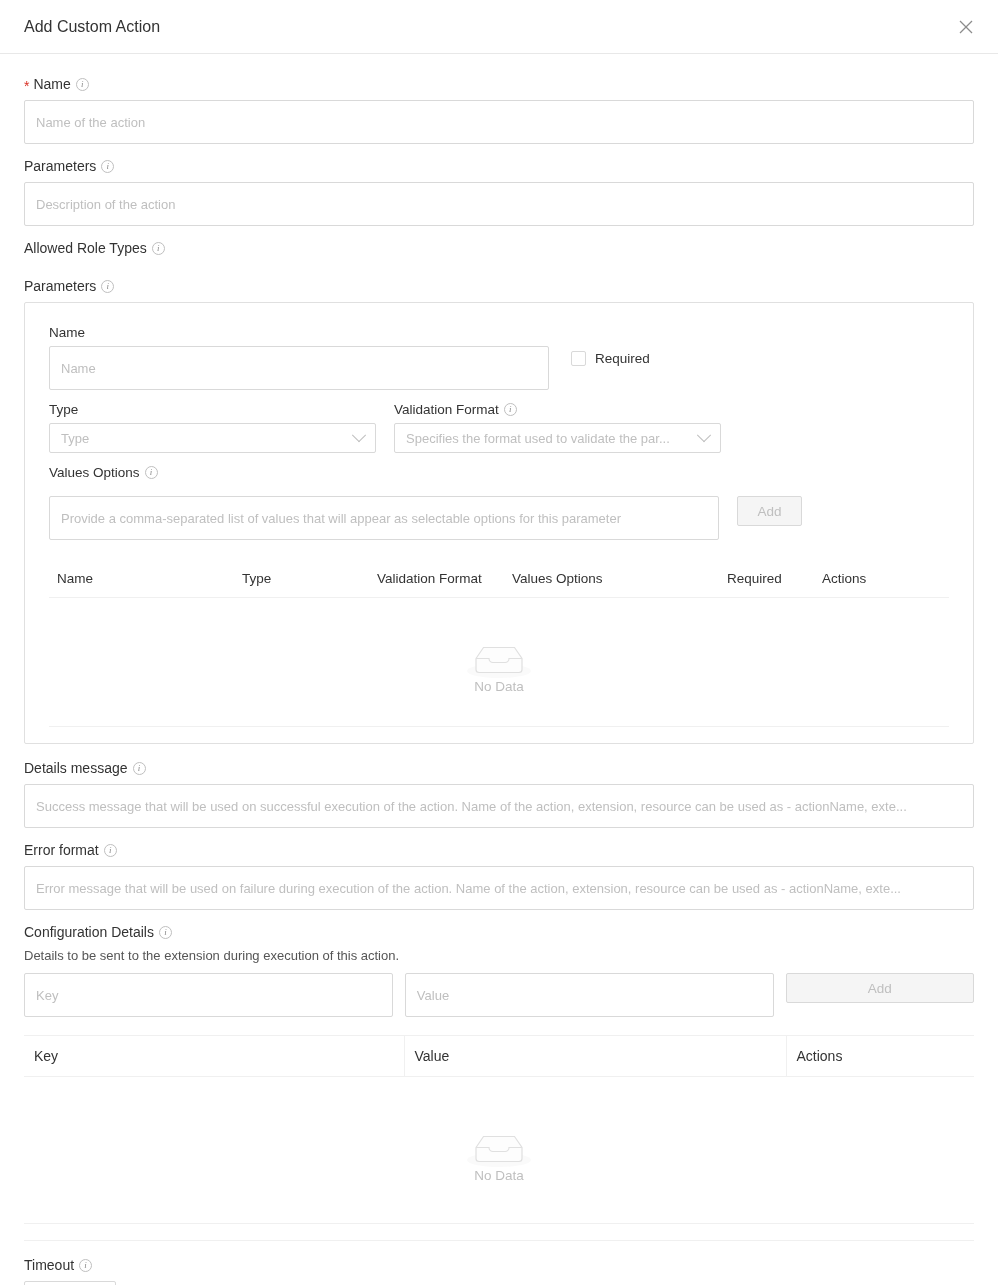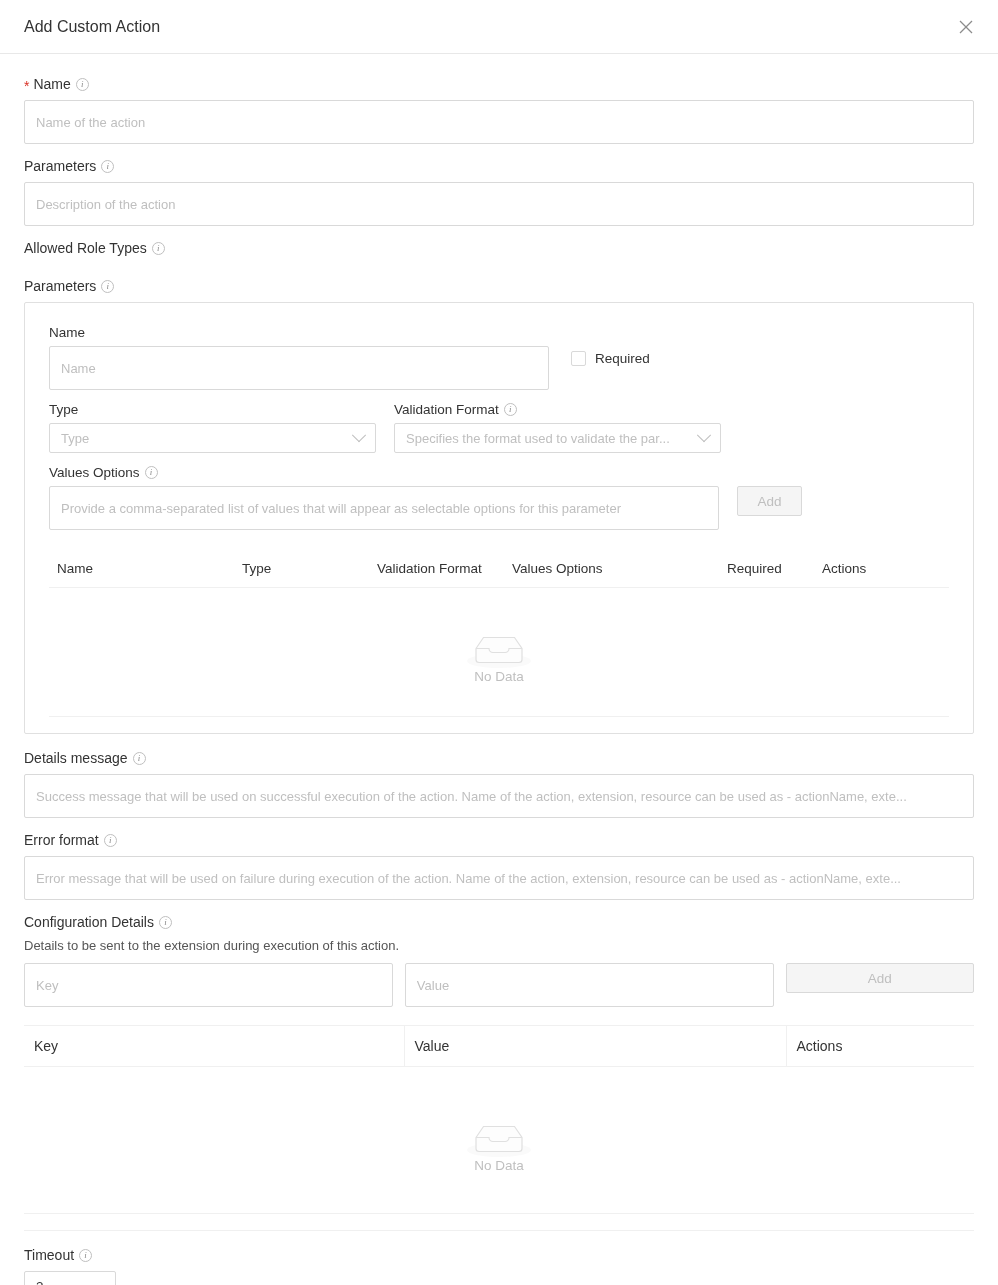--- a/index.html
+++ b/index.html
@@ -186,21 +186,21 @@
     gap: 18px;
     margin-top: 12px;
   }
   .col-type { width: 327px; }
   .col-vf { width: 327px; }
 
   .values-row {
     display: flex;
     align-items: flex-start;
     gap: 18px;
-    margin-top: 6px;
+    margin-top: 16px;
   }
   .values-input { width: 670px; height: 30px; }
   .add-btn {
     width: 65px;
     height: 30px;
     background: #f5f5f5;
     border: 1px solid #d9d9d9;
     border-radius: 2px;
     color: #bfbfbf;
     font-size: 13.5px;

